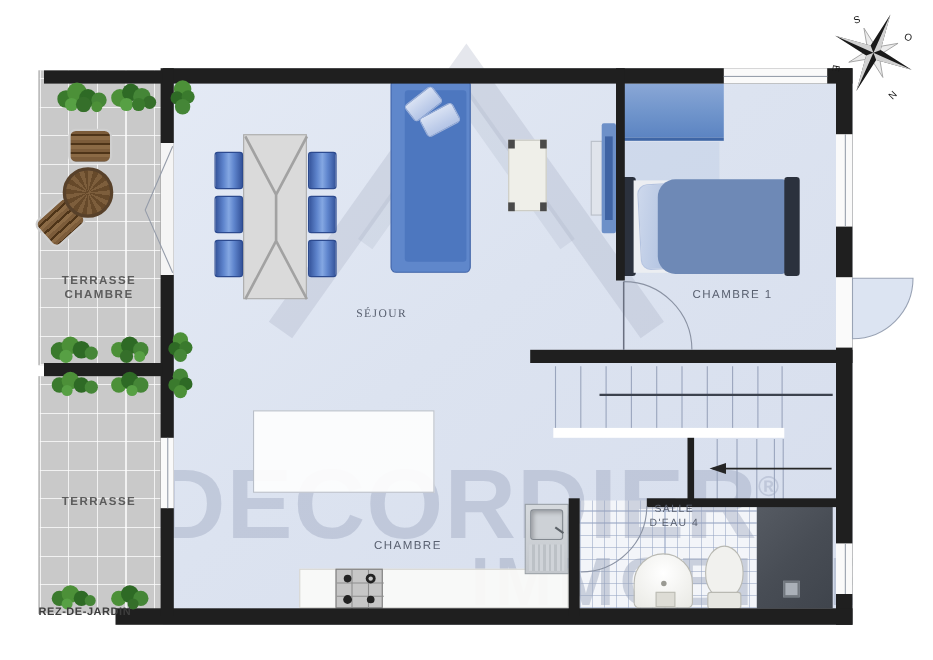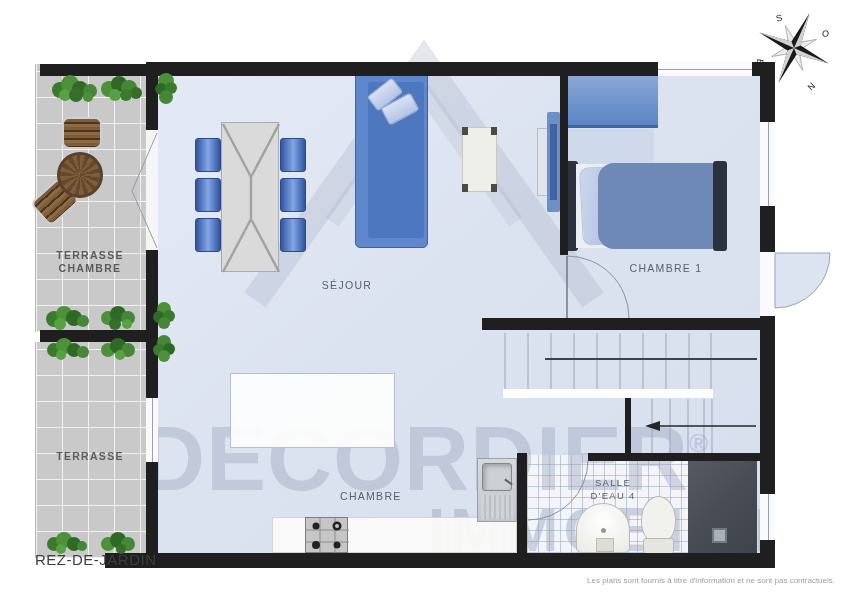--- a/index.html
+++ b/index.html
@@ -249,24 +249,24 @@
         <circle cx="36" cy="16" r="5" fill="#458637"></circle>
         <circle cx="15" cy="19" r="5" fill="#57a044"></circle>
       </svg></div>
   <div class="abs bush" style="left:100px;top:530px;"><svg width="40" height="26">
         <circle cx="8" cy="14" r="7" fill="#4c9038"></circle>
         <circle cx="18" cy="10" r="8" fill="#2e6a25"></circle>
         <circle cx="28" cy="14" r="7" fill="#458637"></circle>
         <circle cx="21" cy="19" r="5" fill="#356f2a"></circle>
       </svg></div>
 
-  <div class="label" style="left:317px;top:279px;width:60px;">SÉJOUR</div>
+  <div class="label" style="left:317px;top:279px;width:60px;font-family:Liberation Serif, serif;">SÉJOUR</div>
   <div class="label" style="left:628px;top:262px;width:76px;">CHAMBRE 1</div>
   <div class="label" style="left:340px;top:490px;width:60px;">CHAMBRE</div>
-  <div class="label" style="left:582px;top:476px;width:62px;font-size:9.5px;">
+  <div class="label" style="left:582px;top:456px;width:62px;font-size:9.5px;">
     <div>SALLE</div>
     <div>D'EAU 4</div>
   </div>
   <div class="label gray" style="left:50px;top:249px;width:80px;">
     <div>TERRASSE</div>
     <div>CHAMBRE</div>
   </div>
   <div class="label gray" style="left:50px;top:450px;width:80px;">TERRASSE</div>
 
   <svg class="abs texts" style="left:748px;top:4px;" width="98" height="96">
@@ -274,16 +274,15 @@
       <path transform="rotate(45)" d="M0,-24 L4,-4 L24,0 L4,4 L0,24 L-4,4 L-24,0 L-4,-4 Z" fill="#ececec" stroke="#9a9a9a" stroke-width="0.7"></path>
       <path d="M0,-38 L5,-5 L38,0 L5,5 L0,38 L-5,5 L-38,0 L-5,-5 Z" fill="#1a1a1a"></path>
       <path d="M0,-38 L5,-5 L0,0 Z M38,0 L5,5 L0,0 Z M0,38 L-5,5 L0,0 Z M-38,0 L-5,-5 L0,0 Z" fill="#f2f2f2" opacity="0.85"></path>
     </g>
     <text x="28" y="17" font-size="9" fill="#1a1a1a" transform="rotate(-15 31 14)">S</text>
     <text x="74" y="33" font-size="9" fill="#1a1a1a" transform="rotate(18 78 30)">O</text>
     <text x="9" y="61" font-size="9" fill="#1a1a1a" transform="rotate(100 12 58)">E</text>
     <text x="60" y="85" font-size="9" fill="#1a1a1a" transform="rotate(-45 64 82)">N</text>
   </svg>
 
-  <div class="abs texts" style="left:35px;top:551px;font-size:15px;font-weight:400;letter-spacing:0.5px;color:#3d3d3d;">REZ-DE-JARDIN</div>
-  <div class="abs texts" style="left:505px;top:576px;width:330px;font-size:8px;color:#9aa0a6;text-align:right;">Les plans sont fournis à titre d'information et ne sont pas contractuels.</div>
+  <div class="abs texts" style="left:35px;top:551px;font-size:10px;font-weight:700;letter-spacing:0.5px;color:#3d3d3d;">REZ-DE-JARDIN</div>
 
 </div>
 
 </body></html>

